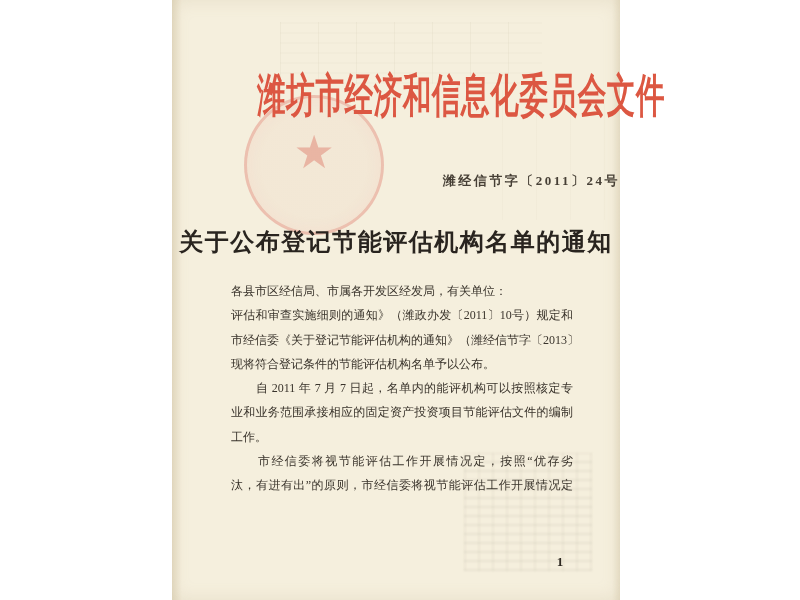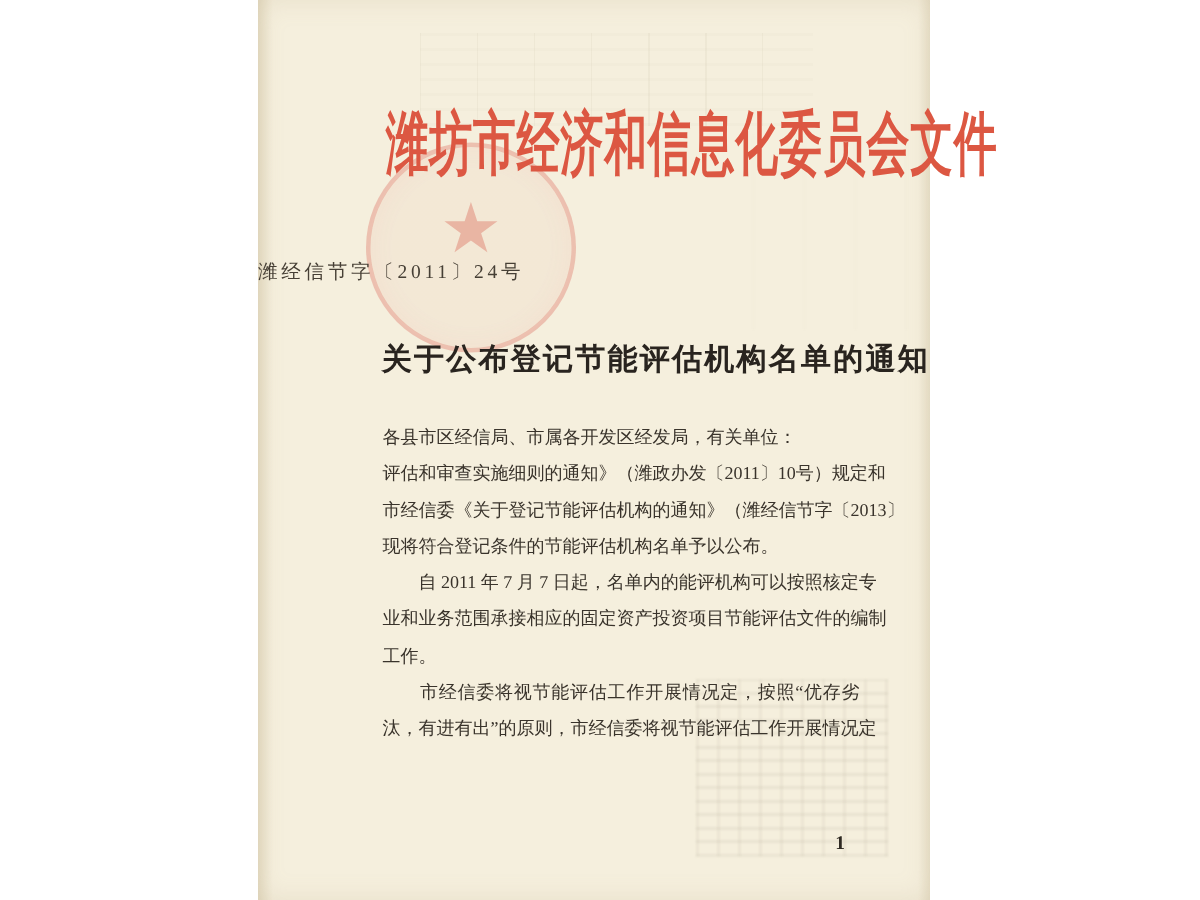--- a/index.html
+++ b/index.html
@@ -33,36 +33,35 @@
     position:absolute;left:72px;top:95px;width:134px;height:134px;border-radius:50%;
     border:3px solid rgba(224,138,122,0.40);
     display:flex;align-items:center;justify-content:center;
     background:radial-gradient(circle, rgba(224,138,122,0.07) 55%, rgba(224,138,122,0.13) 80%, rgba(0,0,0,0) 82%);
   }
   .seal .star{
     font-size:46px;color:rgba(224,138,122,0.55);transform:translateY(-12px);
     line-height:1;
   }
   .doc-number{
-    position:absolute;left:0;top:172px;width:100%;text-align:left;
-    font-size:13px;font-weight:normal;color:#463f35;letter-spacing:2.5px;
+    position:absolute;left:0;top:172px;width:100%;text-align:right;
+    font-size:13px;font-weight:bold;color:#463f35;letter-spacing:2.5px;
   }
   .doc-title{
-    position:absolute;left:0;top:226px;width:100%;text-align:right;
-    font-size:20px;font-weight:bold;color:var(--title-ink);letter-spacing:1.5px;
+    position:absolute;left:0;top:226px;width:100%;text-align:center;
+    font-size:24px;font-weight:bold;color:var(--title-ink);letter-spacing:1.5px;
   }
   .doc-body{
     position:absolute;left:59px;top:279px;width:342px;
     font-size:12px;color:var(--ink);
   }
   .doc-body .line{
     line-height:24.25px;height:24.25px;white-space:nowrap;
     text-align:justify;text-align-last:justify;
     overflow:visible;
-    margin-left:24px;
   }
   .doc-body .line.last, .doc-body .line.salutation{
     text-align-last:left;
   }
   .page-number{
     position:absolute;left:378px;top:554px;width:20px;text-align:center;
     font-size:13px;font-weight:bold;color:#2e2922;
   }
   
   .artifact{position:absolute;pointer-events:none;}

